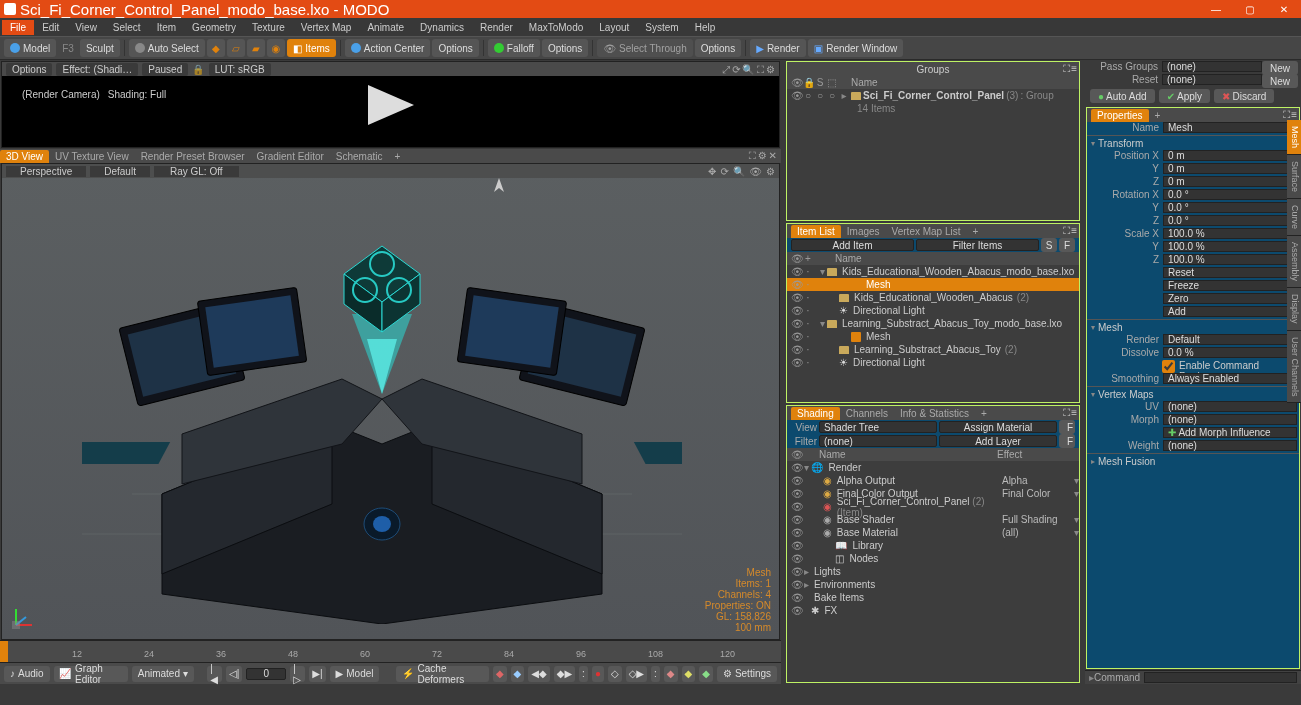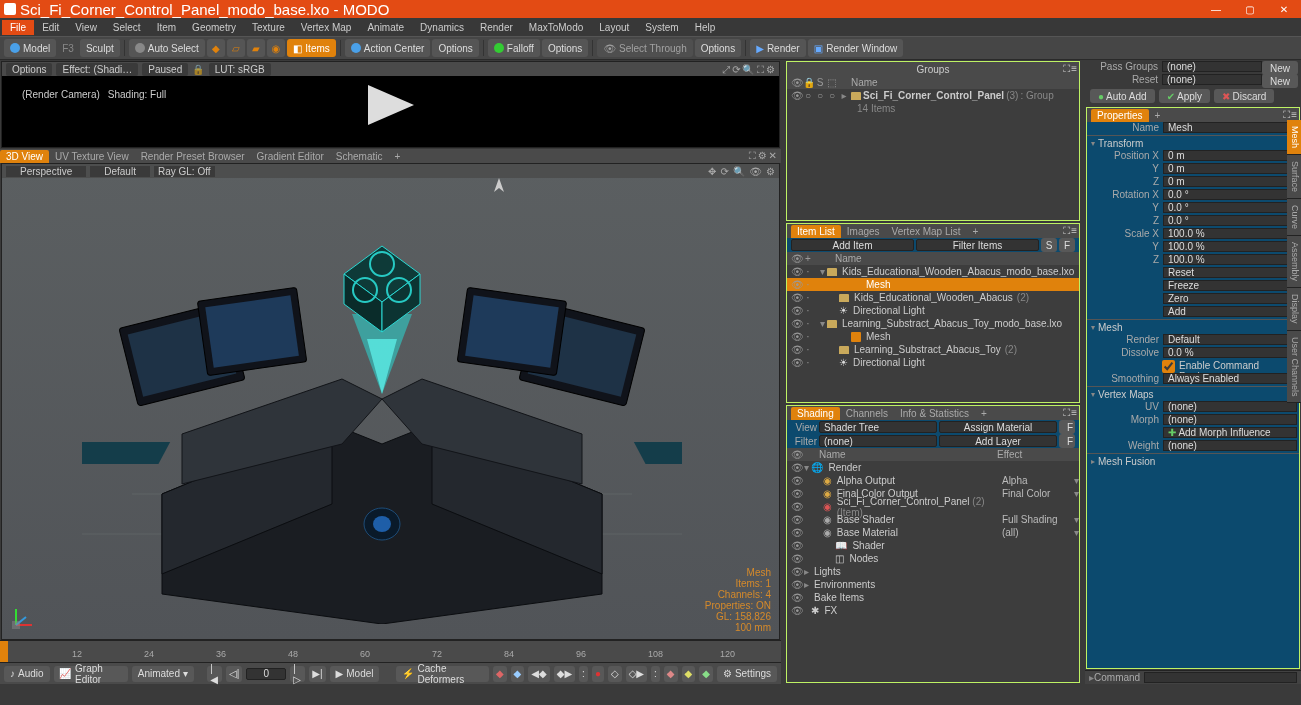--- a/index.html
+++ b/index.html
@@ -235,21 +235,21 @@
         <span style="color:#aaa">⛶</span>
         <span style="color:#aaa">⚙</span>
         <span style="color:#aaa">✕</span>
       </div>
     </div>
 
     <div class="viewport">
       <div class="vpbar">
         <span class="lab" style="background:#3a3a3a;padding:0 14px">Perspective</span>
         <span class="lab" style="background:#3a3a3a;padding:0 14px">Default</span>
-        <span class="lab" style="background:#3a3a3a;padding:0 4px">Ray GL: Off</span>
+        <span class="lab" style="background:#3a3a3a;padding:0 16px">Ray GL: Off</span>
         <div style="margin-left:auto;display:flex;gap:4px;">
           <span style="color:#aaa">✥</span>
           <span style="color:#aaa">⟳</span>
           <span style="color:#aaa">🔍</span>
           <span style="color:#aaa">👁</span>
           <span style="color:#aaa">⚙</span>
         </div>
       </div>
 
       <svg class="model" viewBox="0 0 600 430">
@@ -585,21 +585,21 @@
             <span style="width:18px;text-align:right;color:#888"></span>
             <span style="color:#aaa">◉</span>
             <span style="flex:1;padding-left:3px">Base Material</span>
             <span style="width:70px;color:#bbb">(all)</span>
             <span style="color:#888">▾</span>
           </div>
           <div class="tr">
             <span class="eye">👁</span>
             <span style="width:30px;text-align:right;color:#888"></span>
             <span>📖</span>
-            <span style="flex:1;padding-left:3px">Shader</span>
+            <span style="flex:1;padding-left:3px">Library</span>
             <span style="width:70px;color:#bbb"></span>
           </div>
           <div class="tr">
             <span class="eye">👁</span>
             <span style="width:30px;text-align:right;color:#888"></span>
             <span>◫</span>
             <span style="flex:1;padding-left:3px">Nodes</span>
             <span style="width:70px;color:#bbb"></span>
           </div>
           <div class="tr">

